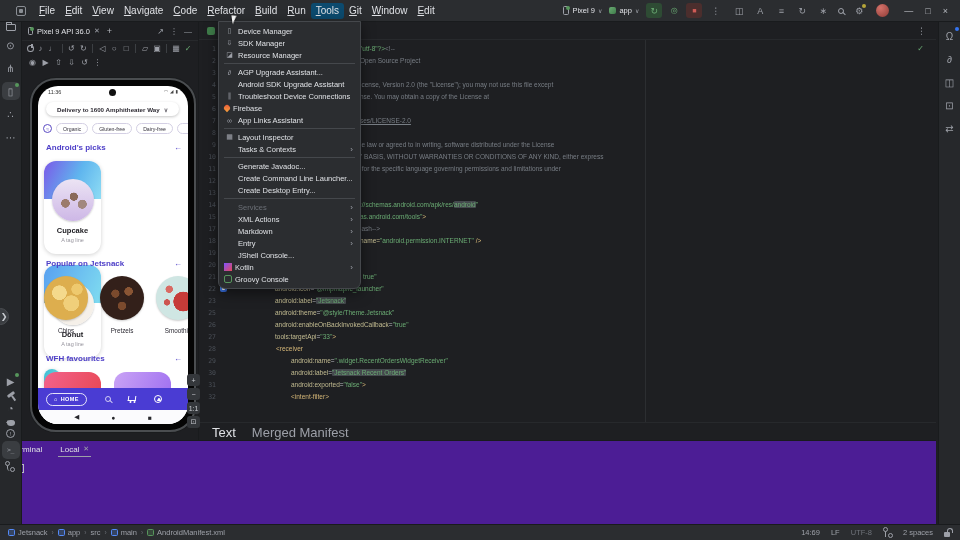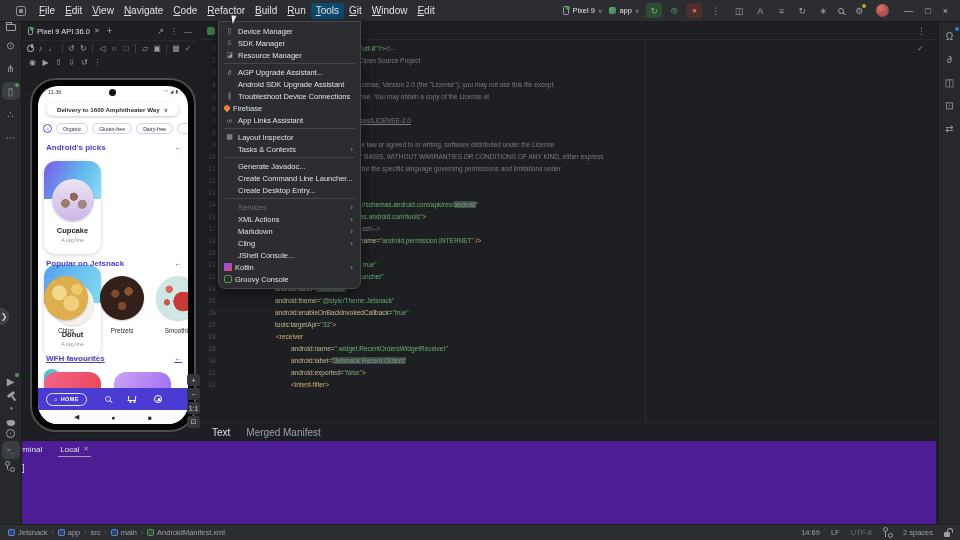--- a/index.html
+++ b/index.html
@@ -109,21 +109,21 @@
   #code{position:absolute;left:0;top:21px;right:0;font-family:"DejaVu Sans Mono",monospace;}
   .ln{position:relative;display:flex;height:12px;align-items:center;}
   .num{flex:none;width:17px;text-align:right;font-size:6.5px;color:#4a4f57;font-family:"DejaVu Sans Mono",monospace;}
   .cs{margin-left:20px;white-space:pre;font-size:6.5px;line-height:12px;}
   .pad{display:inline-block;height:1px;}
   .gicon{position:absolute;left:21px;top:2px;width:7px;height:7px;border-radius:2px;background:linear-gradient(135deg,#4b8df8,#2e5fd0);}
   .gicon::after{content:"";position:absolute;left:2px;top:2px;width:3px;height:3px;background:#fff;border-radius:1px;}
   .sg-p{color:#bcbec4;}.sg-a{color:#c4bd92;}.sg-s{color:#6aab73;}.sg-t{color:#d5b778;}
   .sg-c{color:#787e85;}.sg-l{color:#787e85;text-decoration:underline;}
   .sg-h{color:#6aab73;background:#45494e;border-radius:1px;}
-  #btabs{position:absolute;left:0;top:400px;right:0;height:18px;border-top:1px solid #27292c;display:flex;align-items:center;gap:14px;padding:0 12px;font-size:10px;}
+  #btabs{position:absolute;left:0;top:400px;right:0;height:18px;border-top:1px solid #27292c;display:flex;align-items:center;gap:14px;padding:0 12px;font-size:13px;}
   .btab{color:#9da0a8;padding:4px 1px 2px;}
   .btab.active{color:#dfe1e5;border-bottom:1.5px solid #9da0a8;}
 
   
   #tools-popup{position:absolute;left:218px;top:21px;width:143px;background:#2b2d30;border:1px solid #45484c;border-radius:0 0 7px 7px;box-shadow:0 4px 14px rgba(0,0,0,.5);padding:3px 0;z-index:60;}
   .mi{height:12px;display:flex;align-items:center;padding:0 7px 0 5px;font-size:7.5px;color:#dfe1e5;}
   .mi.disabled{color:#6b6f76;}
   .mi-ic{width:11px;margin-right:3px;display:flex;justify-content:center;align-items:center;color:#9da0a8;font-size:7px;flex:none;}
   .mi-label{flex:1;white-space:nowrap;}
   .mi-arrow{color:#9da0a8;font-size:8px;}
@@ -360,21 +360,21 @@
             </div>
             <div class="pop">
               <div class="pop-img img-pretzels"></div>
               <div class="pop-name">Pretzels</div>
             </div>
             <div class="pop">
               <div class="pop-img img-smoothie"></div>
               <div class="pop-name">Smoothie</div>
             </div>
           </div>
-        <div class="sec-head" style="top:268px;text-decoration:underline;">
+        <div class="sec-head" style="top:268px;">
           <span>WFH favourites</span>
           <span class="arr">←</span>
         </div>
         <div id="wfhrow">
           <div class="wfh-card wfh-0"></div>
           <div class="wfh-card wfh-1"></div>
         </div>
         <div id="navbar">
           <span id="homepill">
             <span>⌂</span>
@@ -465,20 +465,24 @@
         </div>
         <div class="ln">
           <span class="num">17</span>
           <span class="cs"><span class="pad" style="width: 124px;"></span><span class="sg-c">lash--&gt;</span></span>
         </div>
         <div class="ln">
           <span class="num">18</span>
           <span class="cs"><span class="pad" style="width: 124px;"></span><span class="sg-a">name=</span><span class="sg-s">"android.permission.INTERNET"</span><span class="sg-t"> /&gt;</span></span>
         </div>
         <div class="ln">
+          <span class="num">19</span>
+          <span class="cs"></span>
+        </div>
+        <div class="ln">
           <span class="num">20</span>
           <span class="cs"></span>
         </div>
         <div class="ln">
           <span class="num">21</span>
           <span class="cs"><span class="pad" style="width: 127px;"></span><span class="sg-s">true"</span></span>
         </div>
         <div class="ln">
           <span class="num">22</span>
           <span class="gicon"></span>
@@ -607,21 +611,21 @@
         <span class="mi-label">XML Actions</span>
         <span class="mi-arrow">›</span>
       </div>
       <div class="mi">
         <span class="mi-ic"></span>
         <span class="mi-label">Markdown</span>
         <span class="mi-arrow">›</span>
       </div>
       <div class="mi">
         <span class="mi-ic"></span>
-        <span class="mi-label">Cling</span>
+        <span class="mi-label">Entry</span>
         <span class="mi-arrow">›</span>
       </div>
       <div class="mi">
         <span class="mi-ic"></span>
         <span class="mi-label">JShell Console...</span>
         <span class="mi-arrow"></span>
       </div>
       <div class="mi">
         <span class="mi-ic ic-kotlin"></span>
         <span class="mi-label">Kotlin</span>

